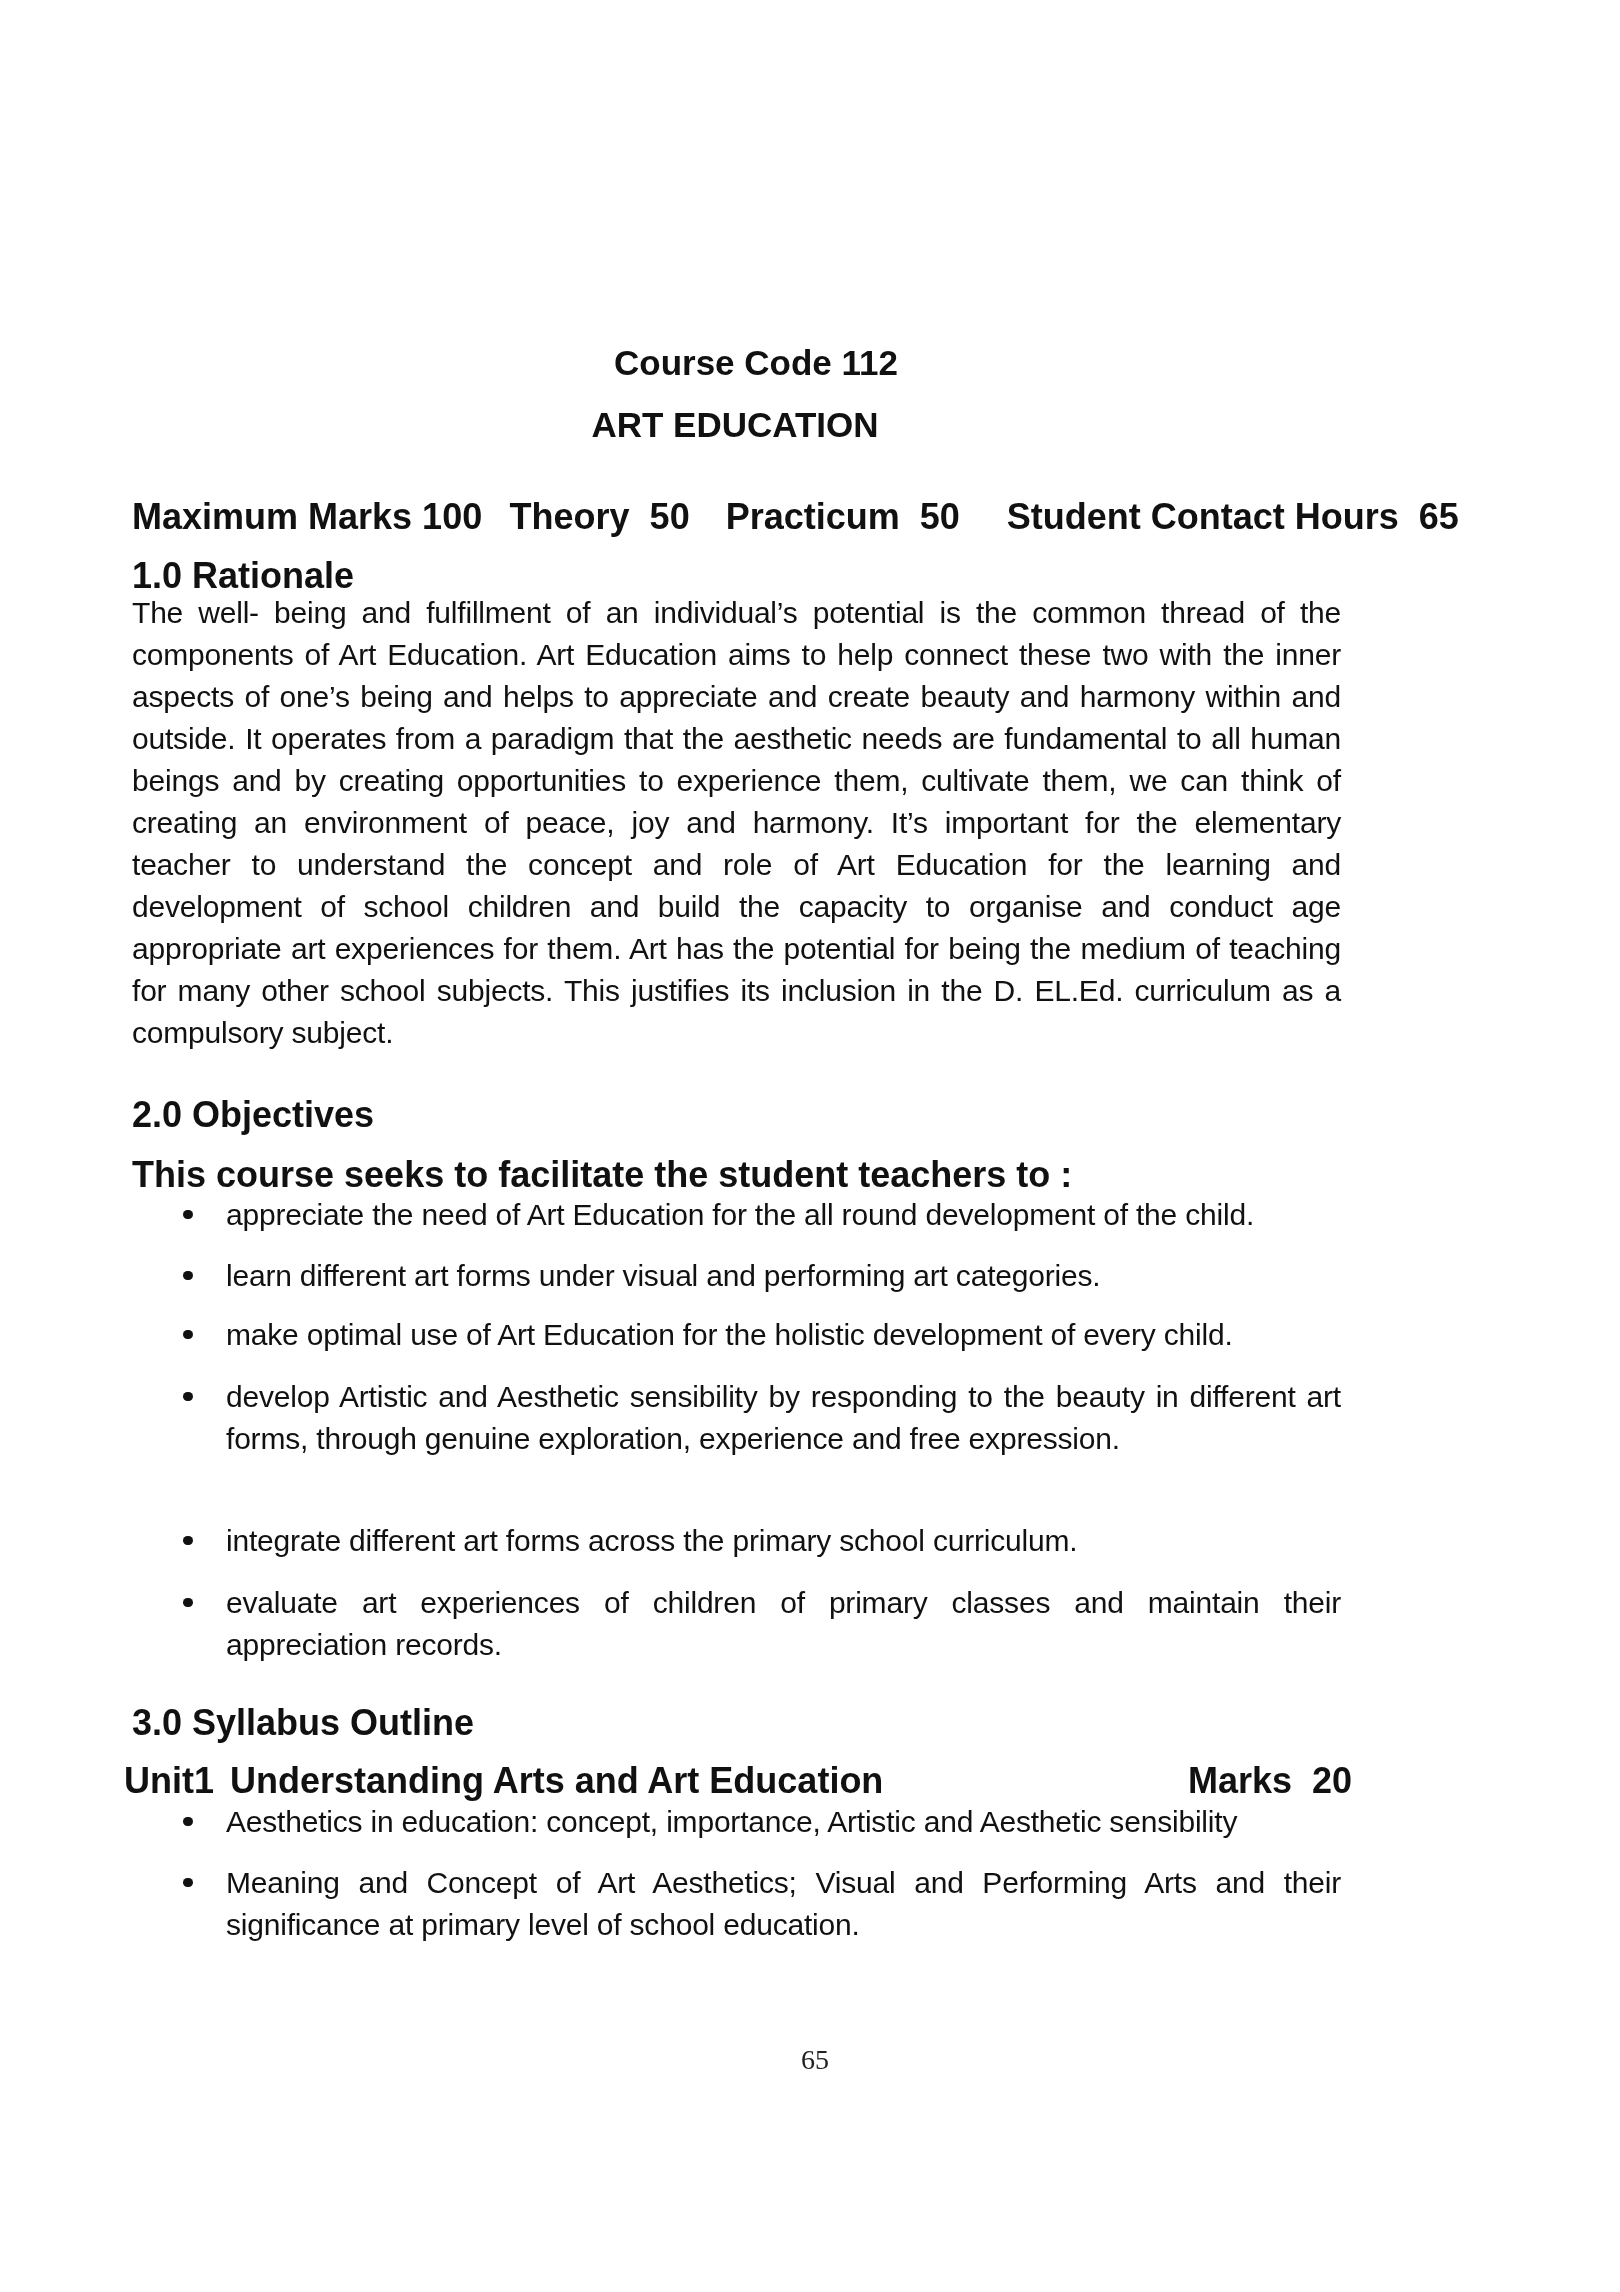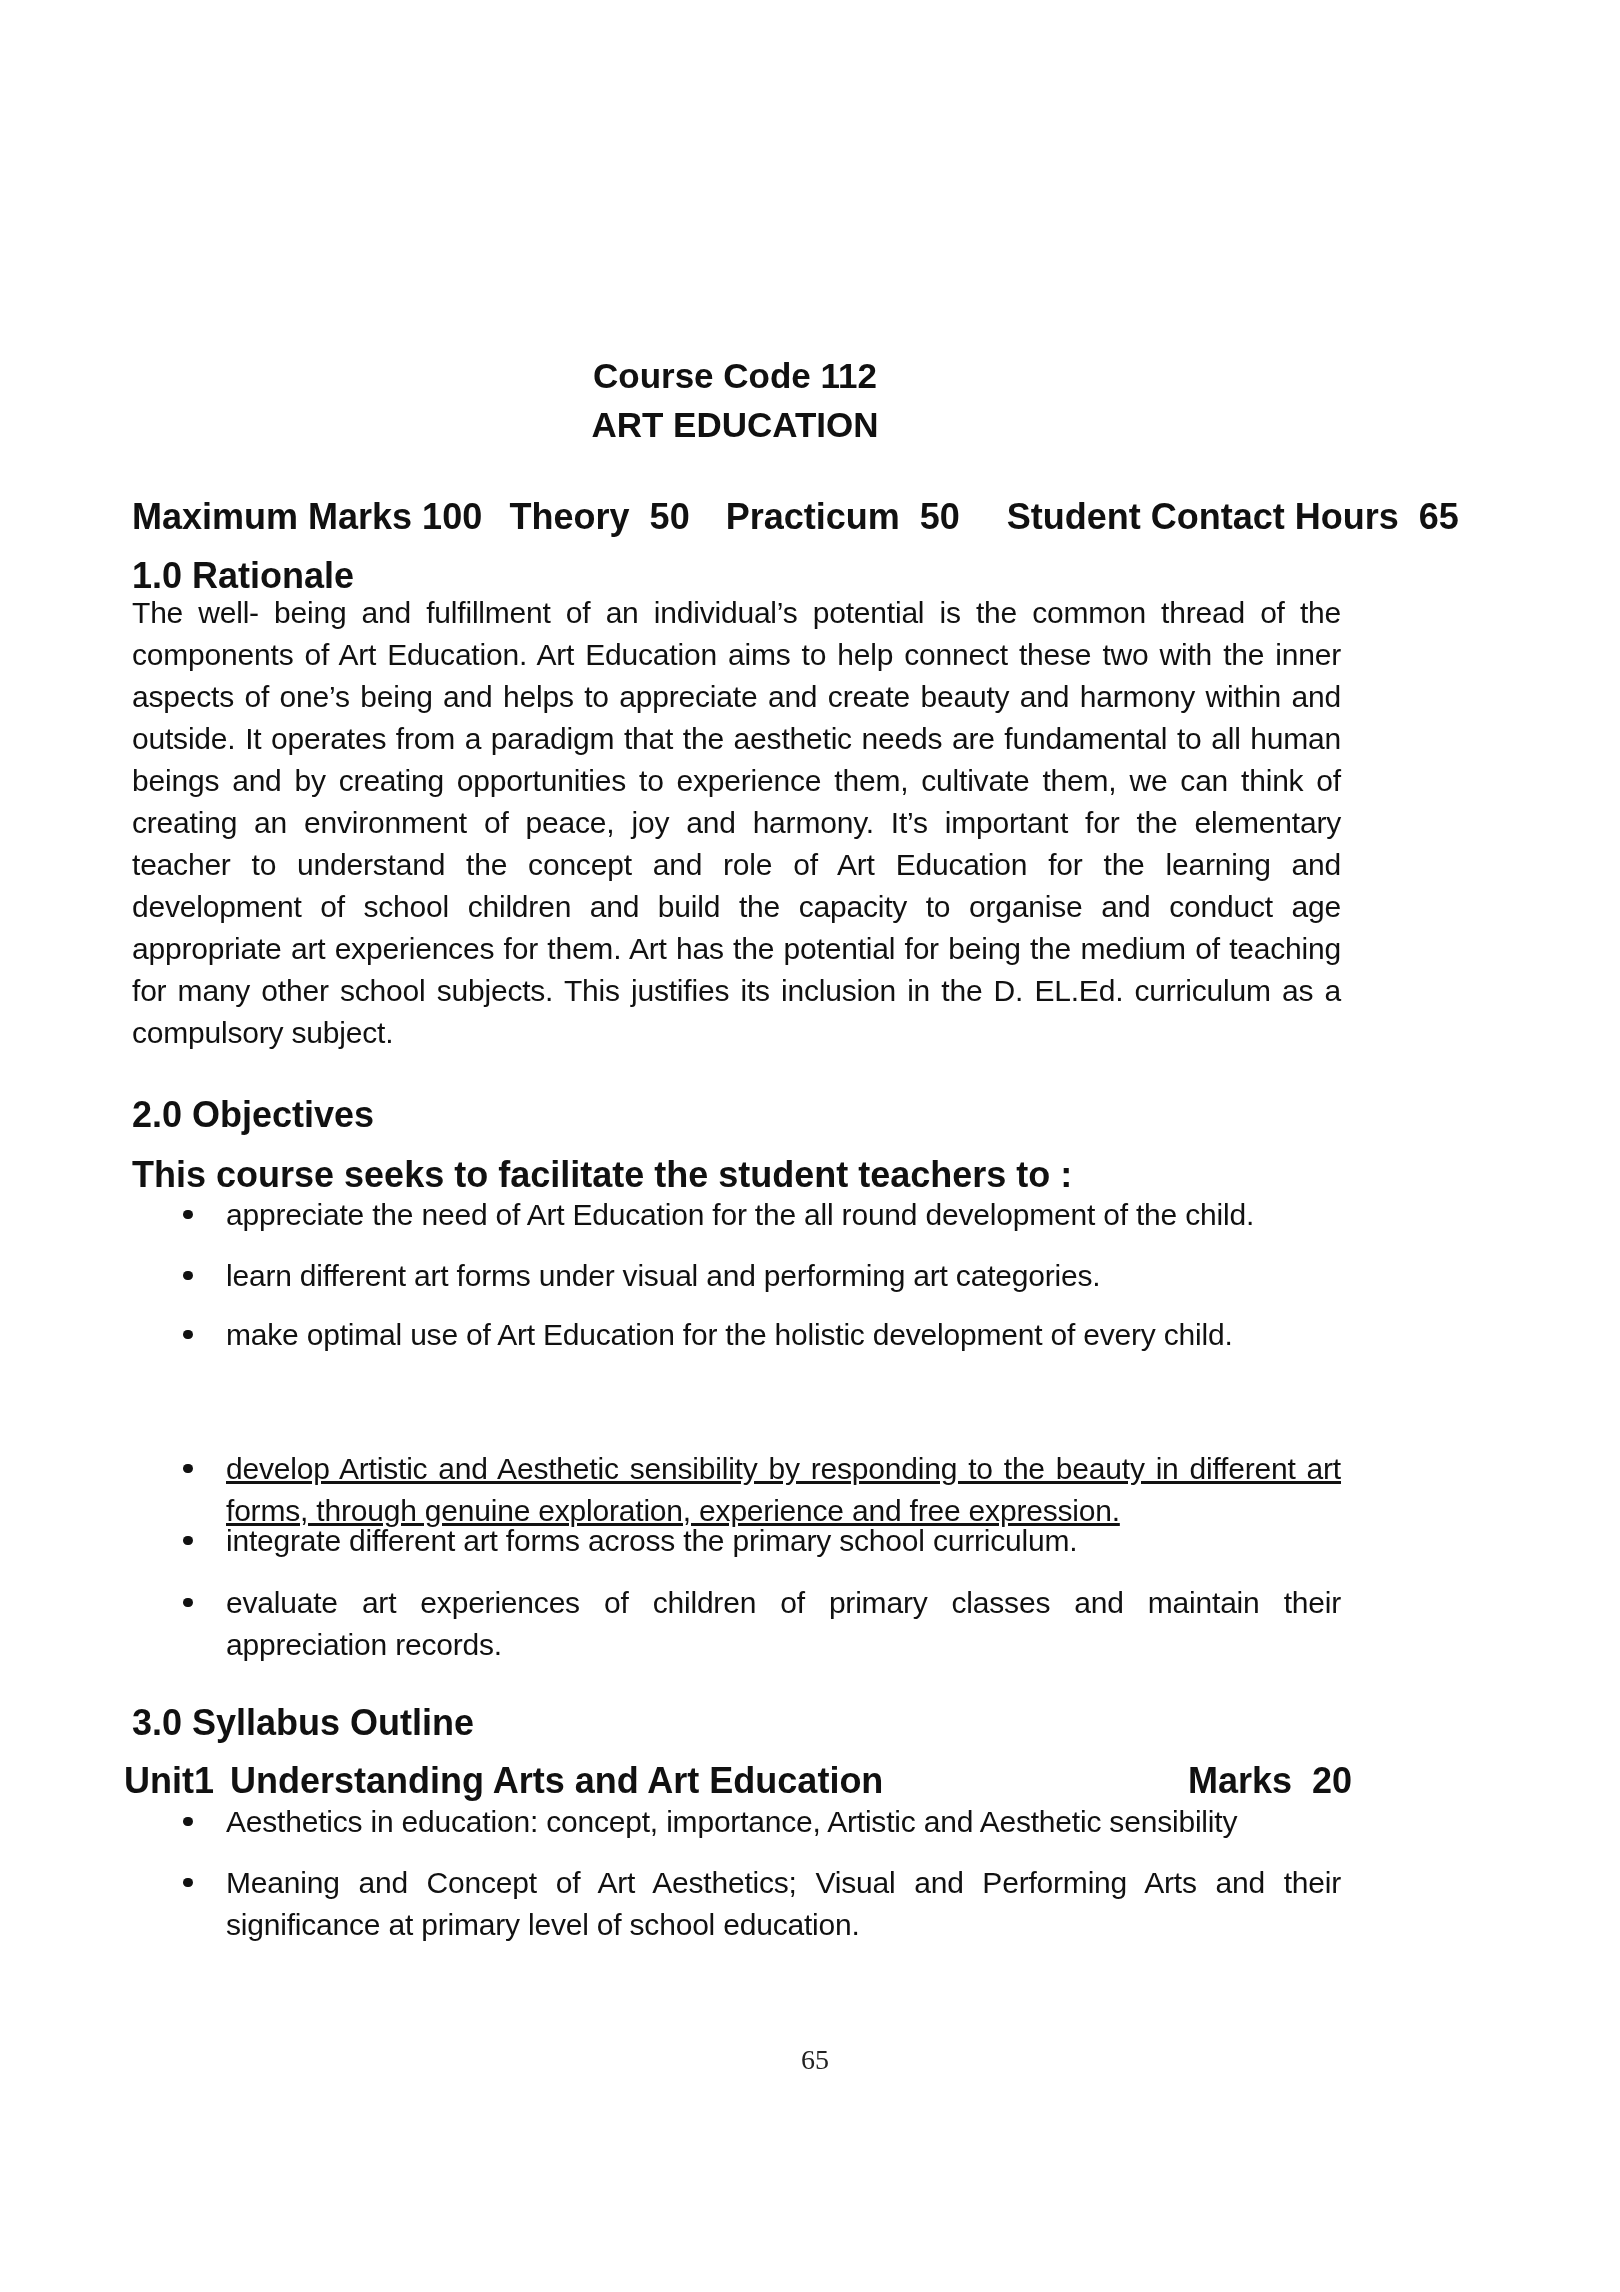--- a/index.html
+++ b/index.html
@@ -35,21 +35,21 @@
   .page-num {
     left: 0; width: 1630px; text-align: center;
     font-family: "Liberation Serif", serif; font-size: 28px; color: #222;
   }
 </style>
 </head>
 <body>
 
 <div>
 
-  <div class="abs title" style="top:356px;">Course Code 112</div>
+  <div class="abs title" style="top:343px;padding-left:21px;">Course Code 112</div>
   <div class="abs title" style="top:405px;">ART EDUCATION</div>
 
   <div class="abs bold meta" style="top:496px; left:132px;">
     <span style="white-space:pre;">Maximum Marks 100</span><span style="display:inline-block;width:27.4px;"></span><span style="white-space:pre;">Theory  50</span><span style="display:inline-block;width:36px;"></span><span style="white-space:pre;">Practicum  50</span><span style="display:inline-block;width:47px;"></span><span style="white-space:pre;">Student Contact Hours  65</span>
   </div>
 
   <div class="abs bold" style="top:555px; left:132px;">1.0 Rationale</div>
   <p class="para" style="top:592px; margin:0;">The well- being and fulfillment of an individual’s potential is the common thread of the components of Art Education. Art Education aims to help connect these two with the inner aspects of one’s being and helps to appreciate and create beauty and harmony within and outside. It operates from a paradigm that the aesthetic needs are fundamental to all human beings and by creating opportunities to experience them, cultivate them, we can think of creating an environment of peace, joy and harmony. It’s important for the elementary teacher to understand the concept and role of Art Education for the learning and development of school children and build the capacity to organise and conduct age appropriate art experiences for them. Art has the potential for being the medium of teaching for many other school subjects. This justifies its inclusion in the D. EL.Ed. curriculum as a compulsory subject.</p>
 
   <div class="abs bold" style="top:1094px; left:132px;">2.0 Objectives</div>
@@ -61,21 +61,21 @@
       <span class="btext">appreciate the need of Art Education for the all round development of the child.</span>
     </div>
     <div class="bullet" style="top:1255px;">
       <span class="dot"></span>
       <span class="btext">learn different art forms under visual and performing art categories.</span>
     </div>
     <div class="bullet" style="top:1314px;">
       <span class="dot"></span>
       <span class="btext">make optimal use of Art Education for the holistic development of every child.</span>
     </div>
-    <div class="bullet" style="top:1448px;text-decoration:underline;">
+    <div class="bullet" style="top:1376px;">
       <span class="dot"></span>
       <span class="btext">develop Artistic and Aesthetic sensibility by responding to the beauty in different art forms, through genuine exploration, experience and free expression.</span>
     </div>
     <div class="bullet" style="top:1520px;">
       <span class="dot"></span>
       <span class="btext">integrate different art forms across the primary school curriculum.</span>
     </div>
     <div class="bullet" style="top:1582px;">
       <span class="dot"></span>
       <span class="btext">evaluate art experiences of children of primary classes and maintain their appreciation records.</span>

